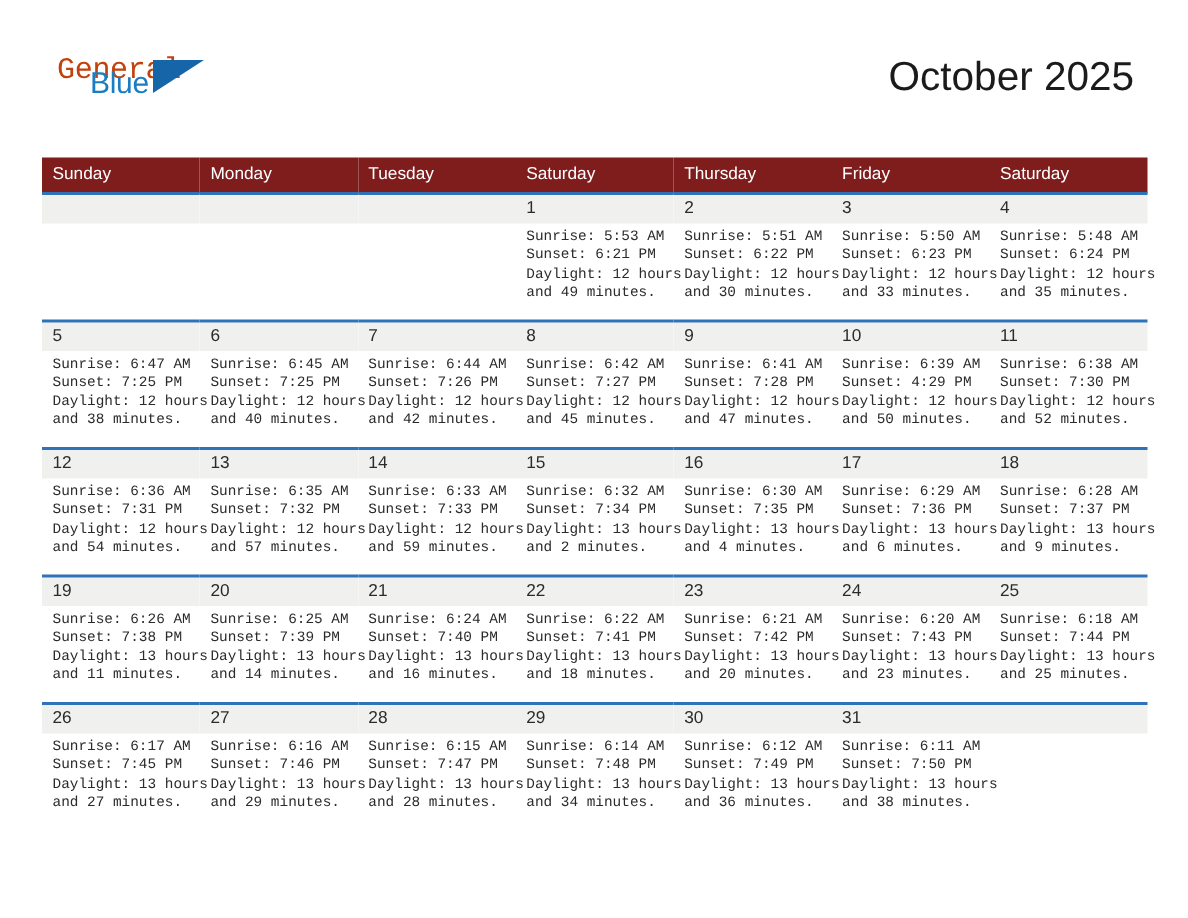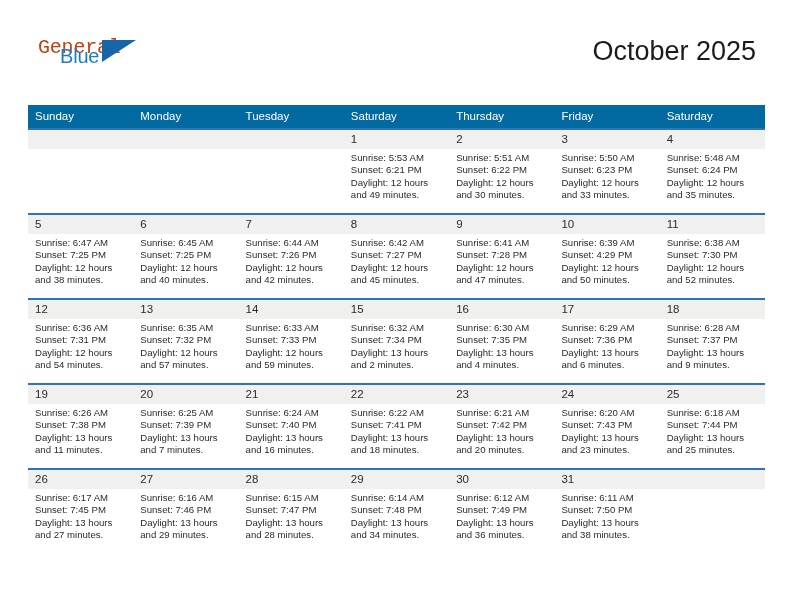--- a/index.html
+++ b/index.html
@@ -86,21 +86,21 @@
   
   .cal {
     position: absolute;
     left: 28px;
     top: 105px;
     width: 737px;
     border-collapse: collapse;
     table-layout: fixed;
   }
   .cal th {
-    background: #0369a1;
+    background: #7f1d1d;
     color: #ffffff;
     font-size: 11.5px;
     font-weight: normal;
     text-align: left;
     padding: 5px 0 6px 7px;
     height: 11px;
     border: none;
     margin-top: 24px;
   }
   .cal td {
@@ -126,20 +126,21 @@
   }
   .daynum.empty {
     color: transparent;
   }
   .info {
     display: block;
     padding: 3px 5px 0 7px;
     font-size: 9.6px;
     line-height: 12.4px;
     color: #2b2b2b;
+    font-family: Liberation Mono, monospace;
   }
   .info span {
     display: block;
     white-space: nowrap;
   }
 </style>
 </head>
 <body>
 
 <div class="page">
@@ -355,21 +356,21 @@
               <span>Daylight: 13 hours</span>
               <span>and 11 minutes.</span>
             </span>
           </td>
           <td>
             <span class="daynum">20</span>
             <span class="info">
               <span>Sunrise: 6:25 AM</span>
               <span>Sunset: 7:39 PM</span>
               <span>Daylight: 13 hours</span>
-              <span>and 7 minutes.</span>
+              <span>and 14 minutes.</span>
             </span>
           </td>
           <td>
             <span class="daynum">21</span>
             <span class="info">
               <span>Sunrise: 6:24 AM</span>
               <span>Sunset: 7:40 PM</span>
               <span>Daylight: 13 hours</span>
               <span>and 16 minutes.</span>
             </span>

